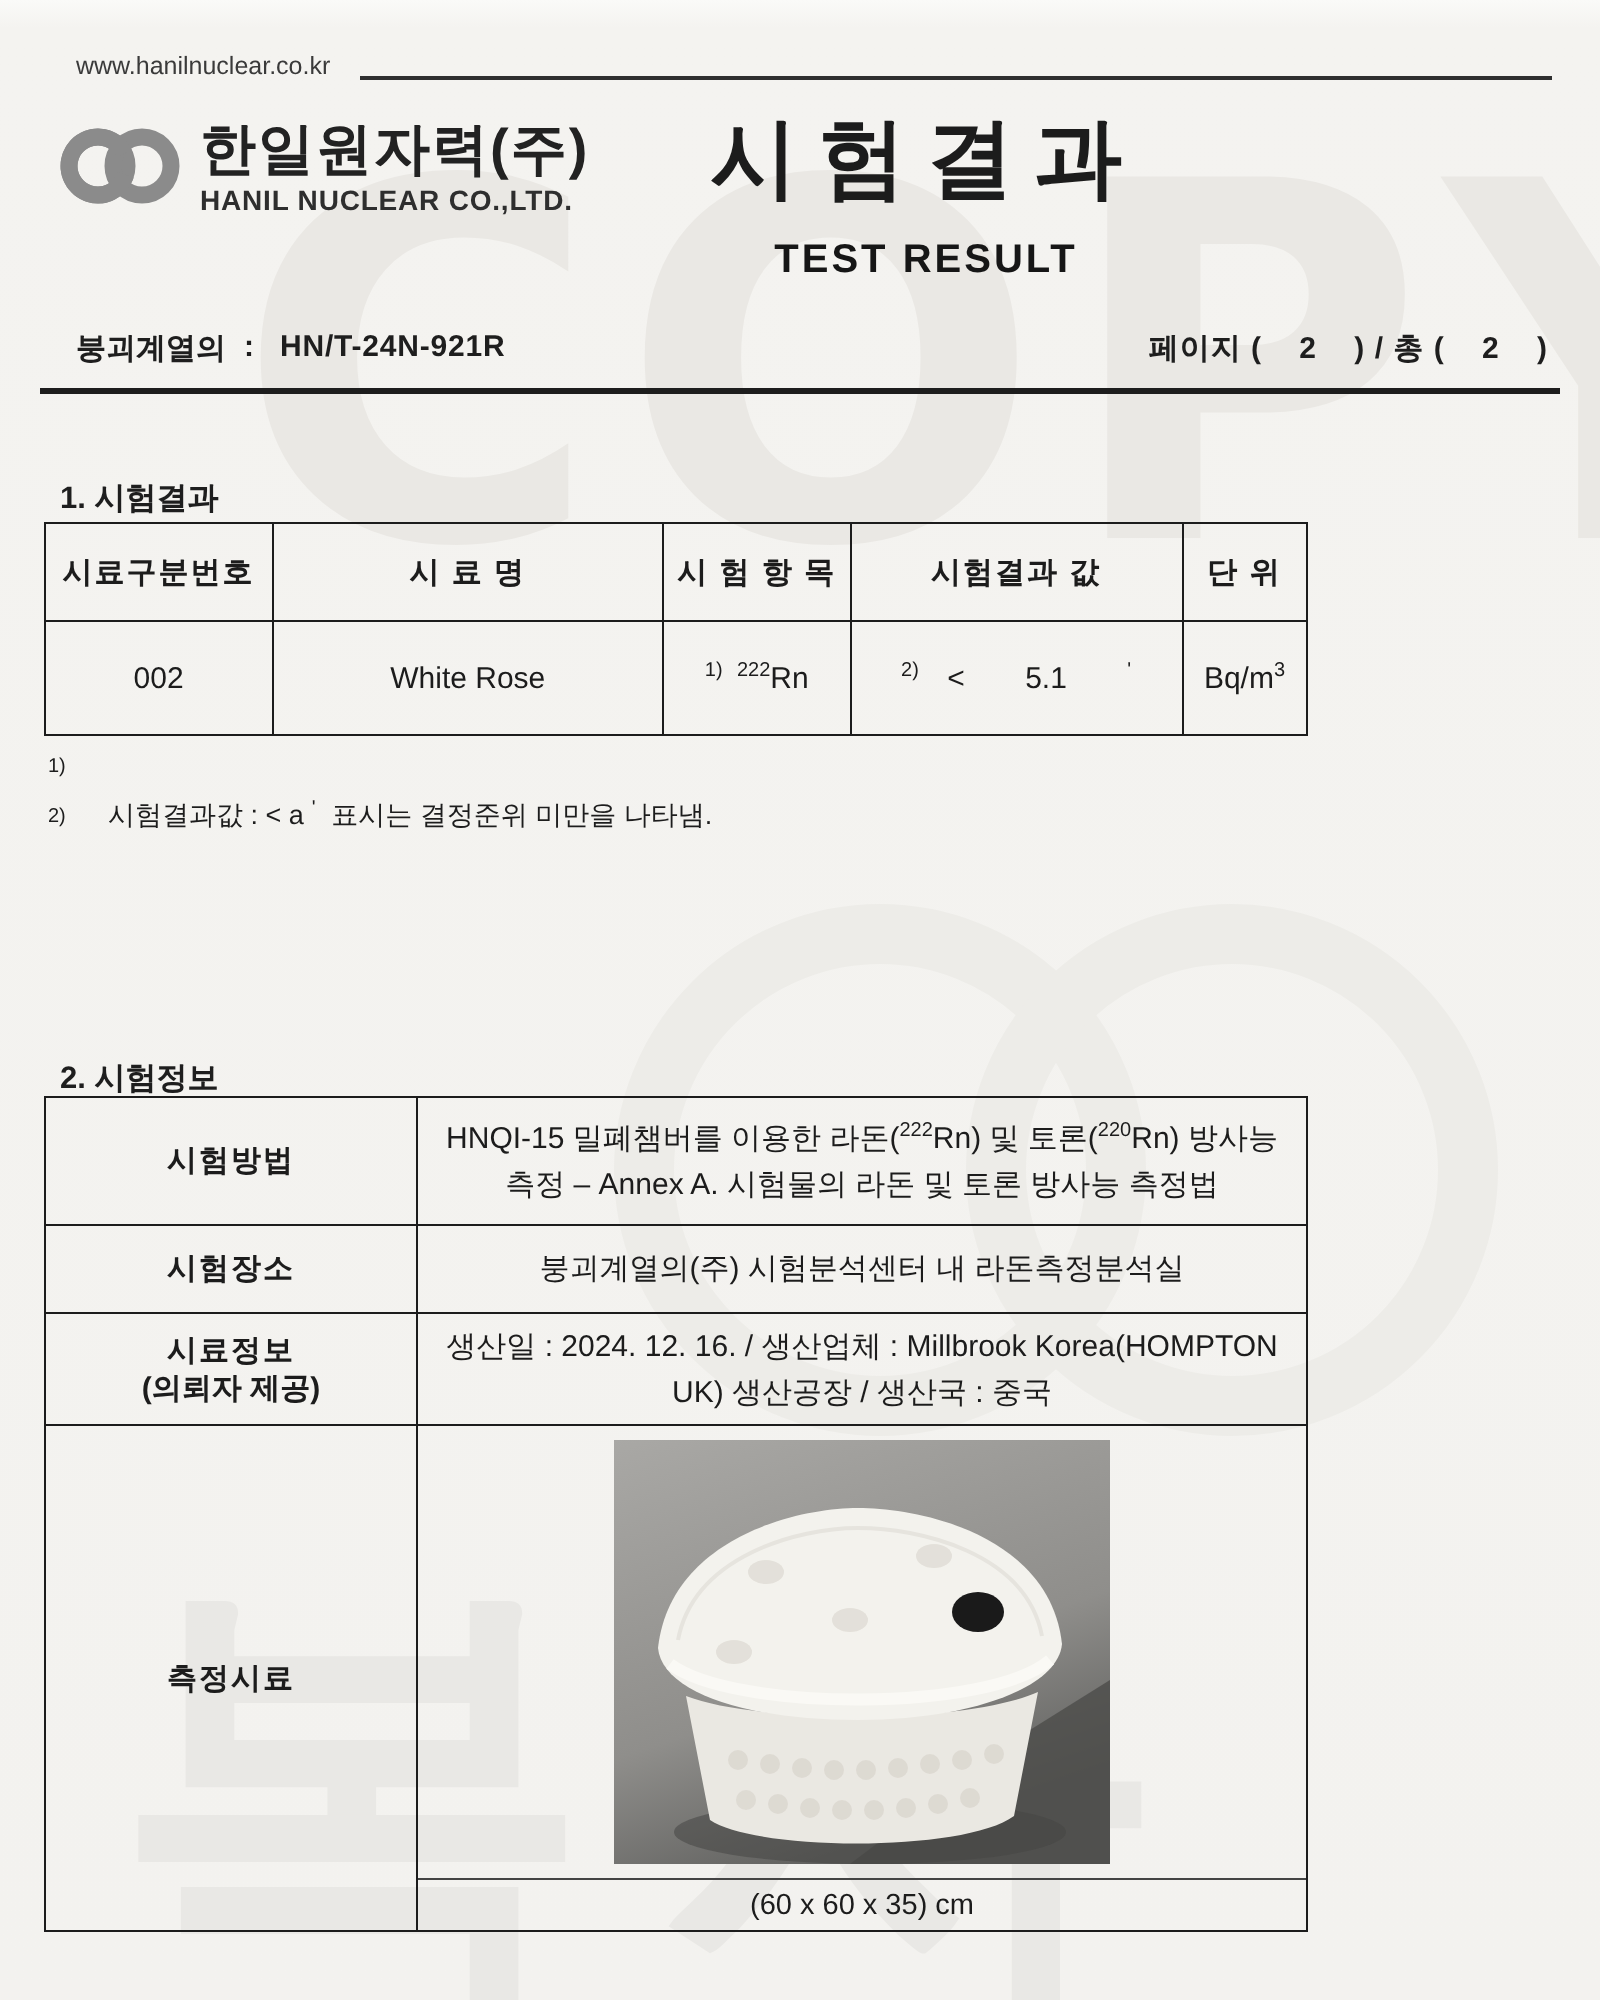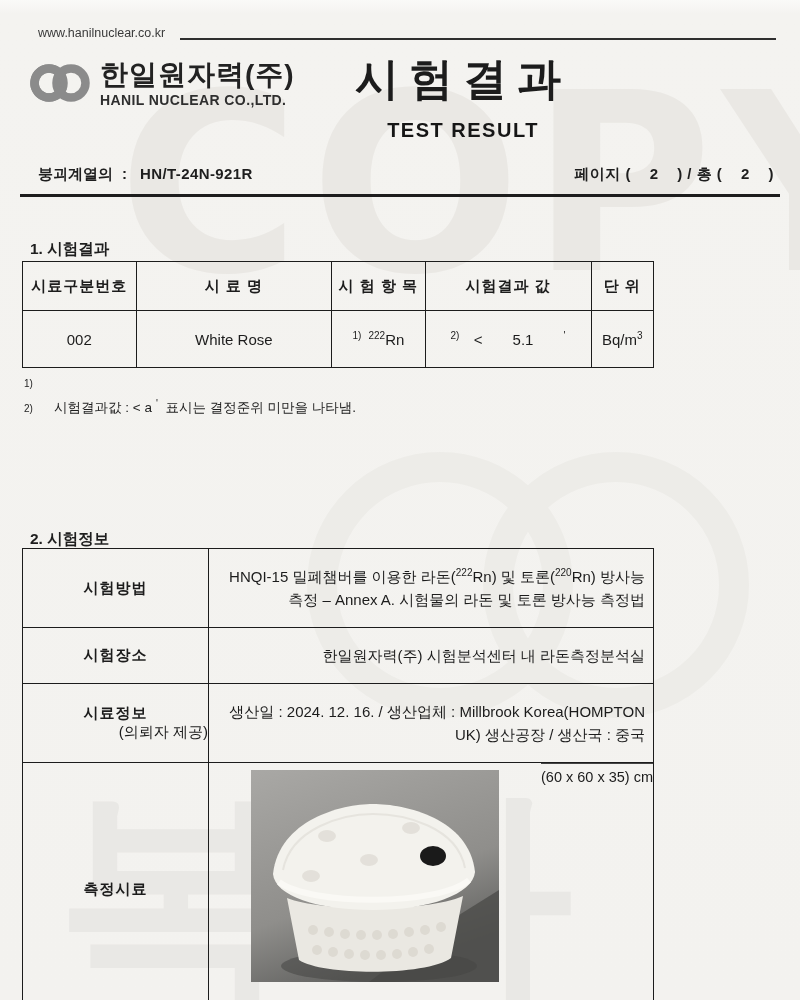--- a/index.html
+++ b/index.html
@@ -43,25 +43,25 @@
   .tbl1 td{height:54px;text-align:center;}
   .sup{vertical-align:super;font-size:10px;line-height:0;}
   .result-cell span{display:inline-block;}
   .gap-s{margin-left:10px;} .gap-l{margin-left:26px;}
   .footnotes{position:absolute;top:371px;left:24px;width:752px;z-index:2;font-size:13.5px;line-height:24px;color:#1d1d1d;}
   .fn-line{display:flex;align-items:flex-start;}
   .fn-ref{flex:0 0 30px;font-size:10px;padding-top:1px;}
   .fn-bold{font-weight:bold;}
   .tbl2 td{padding:0;}
   .tbl2 .lbl{width:186px;text-align:center;font-weight:bold;letter-spacing:1px;}
-  .tbl2 .cnt{text-align:right;padding:16px 8px;line-height:23px;}
+  .tbl2 .cnt{text-align:center;padding:1px 8px;line-height:23px;}
   .row-method{height:64px;} .row-place{height:44px;} .row-info{height:56px;} .row-spec{height:252px;}
-  .lbl-sub{font-weight:normal;letter-spacing:0;text-align:right;}
+  .lbl-sub{font-weight:bold;letter-spacing:0;}
   .spec-cell{vertical-align:top;position:relative;padding:0!important;}
-  .photo-wrap{display:flex;height:252px;}
+  .photo-wrap{display:flex;flex-direction:column;height:252px;}
   .photo-area{flex:1;display:flex;justify-content:center;align-items:flex-start;padding-top:7px;}
   .caption-bar{border-top:1px solid #444;height:25px;display:flex;align-items:center;justify-content:center;
     font-size:14.5px;color:#1c1c1c;}
 </style>
 </head>
 <body>
 
 <div class="page">
 
   <div class="wm wm-copy">COPY</div>
@@ -156,21 +156,21 @@
         <col style="width:186px">
         <col>
       </colgroup>
     <tbody>
       <tr class="row-method">
         <td class="lbl">시험방법</td>
         <td class="cnt"><span>HNQI-15 밀폐챔버를 이용한 라돈(</span><span class="sup">222</span><span>Rn) 및 토론(</span><span class="sup">220</span><span>Rn) 방사능 측정 – Annex A. 시험물의 라돈 및 토론 방사능 측정법</span></td>
       </tr>
       <tr class="row-place">
         <td class="lbl">시험장소</td>
-        <td class="cnt">한일원자력(주) 시험분석센터 내 라돈측정분석실</td>
+        <td class="cnt">붕괴계열의(주) 시험분석센터 내 라돈측정분석실</td>
       </tr>
       <tr class="row-info">
         <td class="lbl">
           <div>시료정보</div>
           <div class="lbl-sub">(의뢰자 제공)</div>
         </td>
         <td class="cnt">생산일 : 2024. 12. 16. / 생산업체 : Millbrook Korea(HOMPTON UK) 생산공장 / 생산국 : 중국</td>
       </tr>
       <tr class="row-spec">
         <td class="lbl">측정시료</td>

